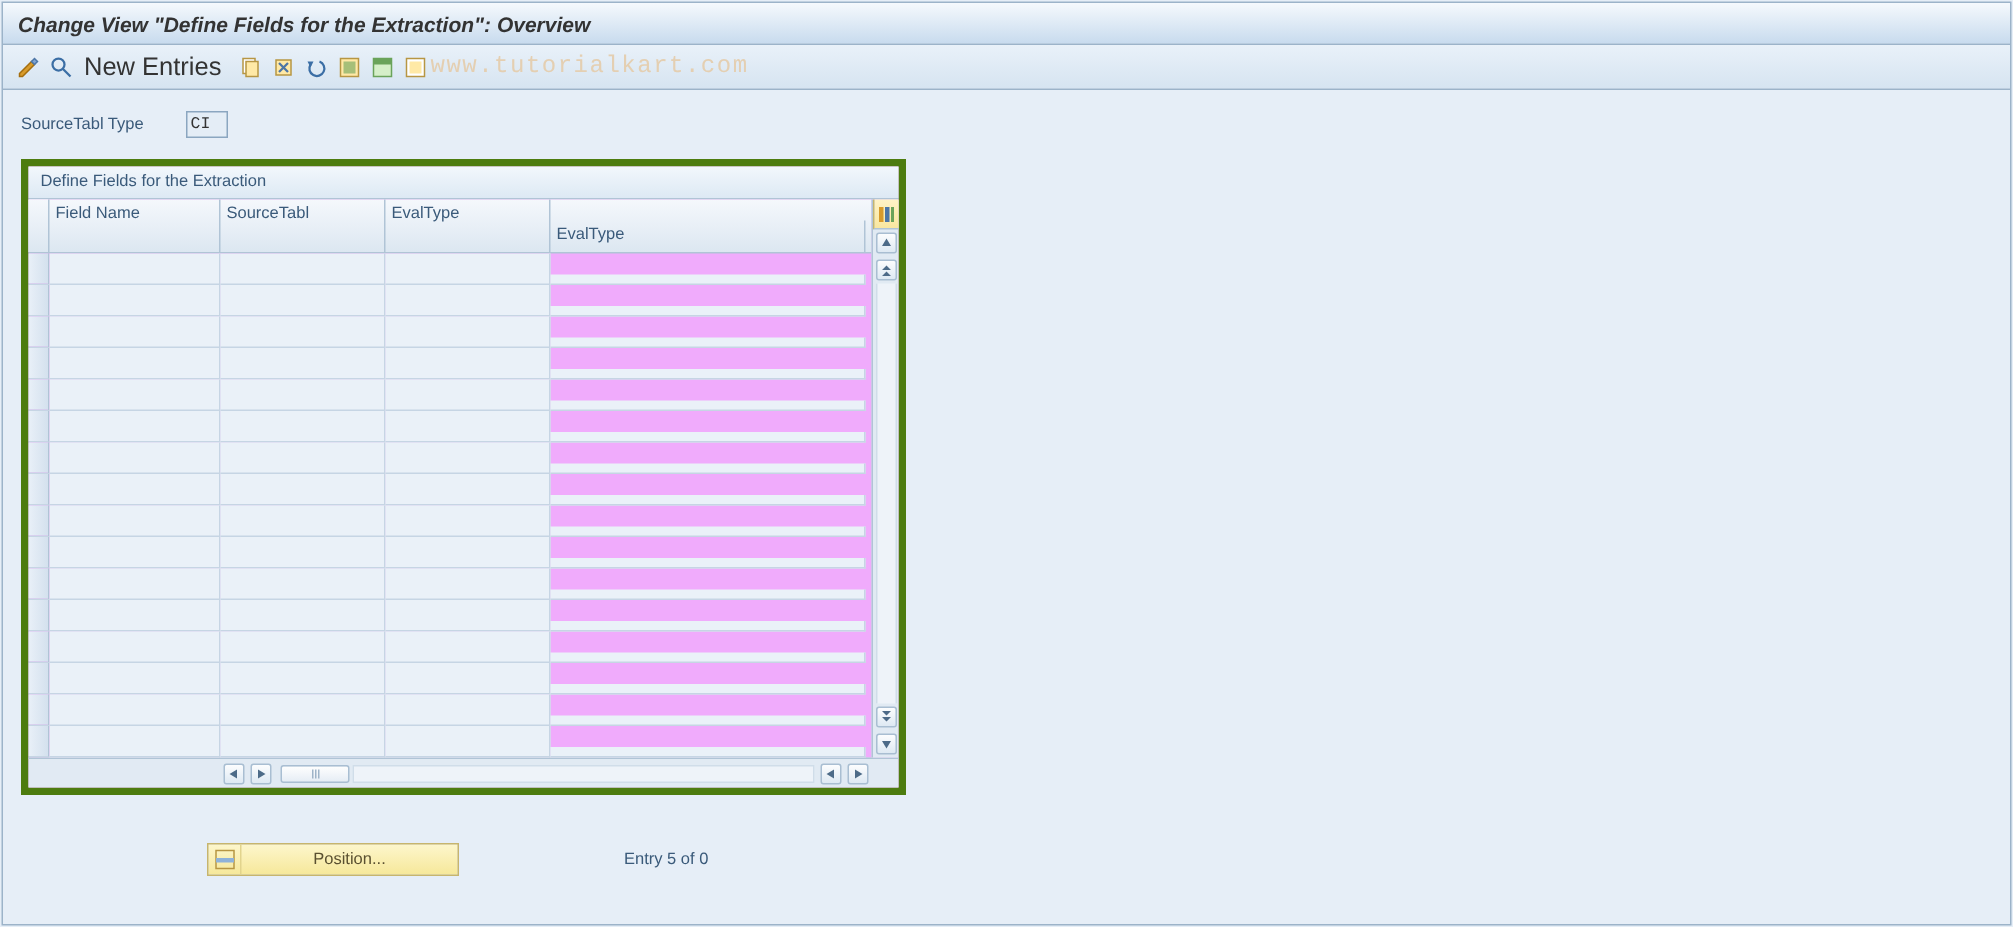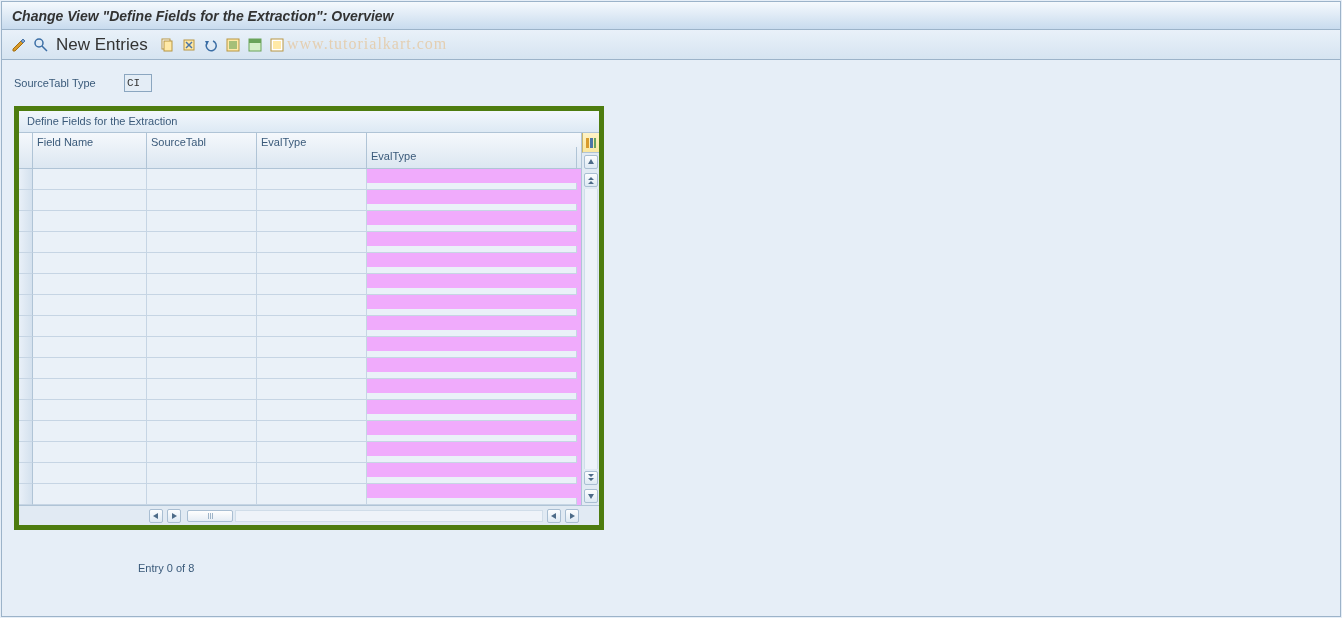--- a/index.html
+++ b/index.html
@@ -7,21 +7,21 @@
   .outer { border: 1px solid #9cb3c9; width: 1340px; height: 616px; margin: 1px; background: #e6eef7; }
 
   
   .titlebar { height: 28px; background: linear-gradient(#f5f9fd, #c8dbee); border-bottom: 1px solid #9cb3c9; display: flex; align-items: center; padding: 0 10px; font-weight: bold; font-style: italic; font-size: 14px; color: #333; }
 
   
   .toolbar { height: 30px; background: linear-gradient(#e9f1f9, #d6e4f1); border-bottom: 1px solid #9cb3c9; display: flex; align-items: center; padding: 0 8px; gap: 4px; position: relative; }
   .tb-icon { width: 18px; height: 18px; display: inline-flex; align-items: center; justify-content: center; font-size: 12px; cursor: pointer; }
   .tb-icon svg { width: 16px; height: 16px; }
   .tb-label { font-size: 17px; color: #333; cursor: pointer; padding: 0 6px 0 2px; }
-  .watermark { position: absolute; left: 285px; top: 5px; color: #e4cfb2; font-size: 16px; letter-spacing: 1px; font-family: Liberation Serif, serif; pointer-events: none; text-align: right; }
+  .watermark { position: absolute; left: 285px; top: 5px; color: #e4cfb2; font-size: 16px; letter-spacing: 1px; font-family: Liberation Mono, monospace; pointer-events: none; text-align: right; }
 
   
   .body-area { padding: 14px 12px 8px 12px; }
 
   .field-row { display: flex; align-items: center; margin-bottom: 14px; }
   .field-label { width: 110px; color: #3a5a7a; }
   .field-input { width: 28px; height: 18px; border: 1px solid #8ba6c0; background: #e4edf6; font-family: 'Courier New', monospace; font-size: 11px; padding: 0 2px; color: #333; }
 
   
   .table-panel { border: 5px solid #4d7c0f; width: 590px; background: #f0abfc; }
@@ -319,17 +319,26 @@
         <div class="hs-btn">
             <svg viewBox="0 0 8 8">
               <path d="M7 4 L2 1 L2 7 Z" fill="#4d6b88"></path>
             </svg>
           </div>
         <div style="width:18px"></div>
       </div>
     </div>
 
     <div class="footer-row">
-      <div class="entry-text">Entry 0 of 8</div>
+      <div class="position-btn">
+        <span class="picon">
+          <svg viewBox="0 0 14 14">
+              <rect x="1" y="1" width="12" height="12" fill="none" stroke="#b79643"></rect>
+              <rect x="1" y="6" width="12" height="3" fill="#8fb2d9"></rect>
+            </svg>
+        </span>
+        <span class="ptext">Position...</span>
+      </div>
+      <div class="entry-text">Entry 5 of 0</div>
     </div>
 
   </div>
 </div>
 
 </body></html>

